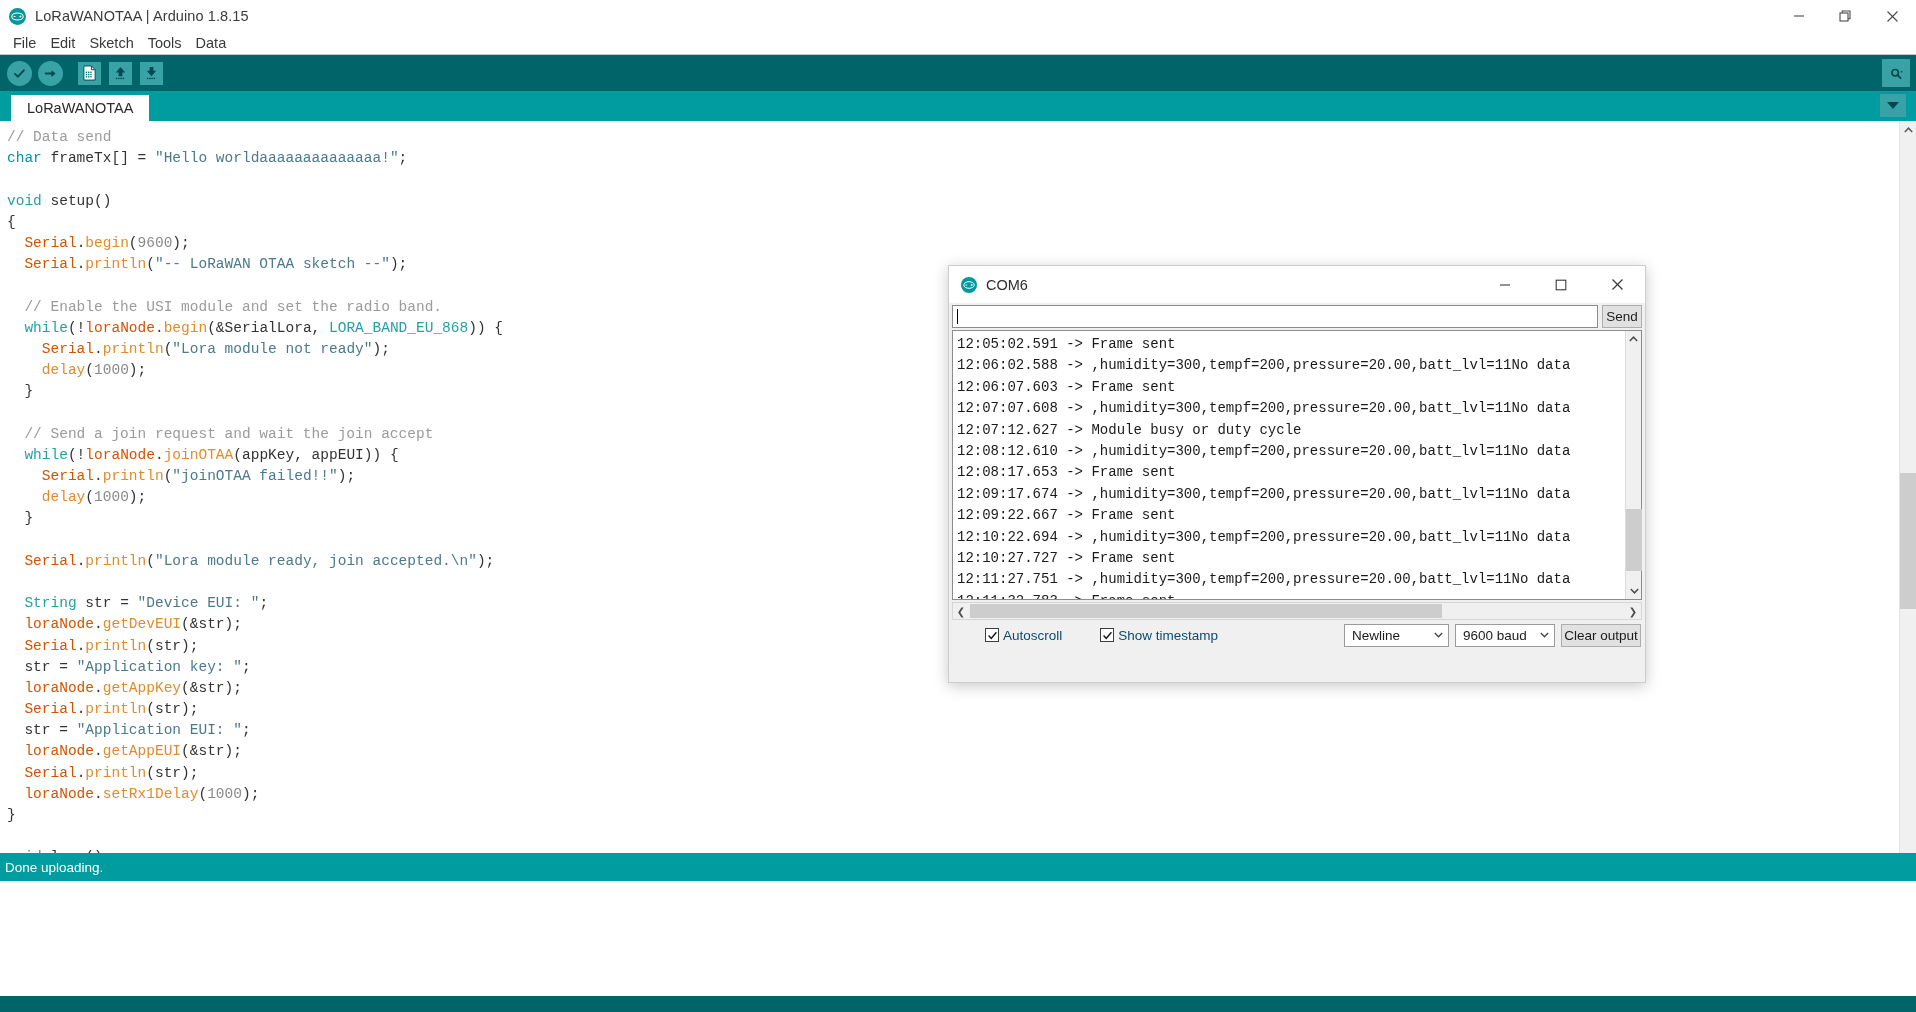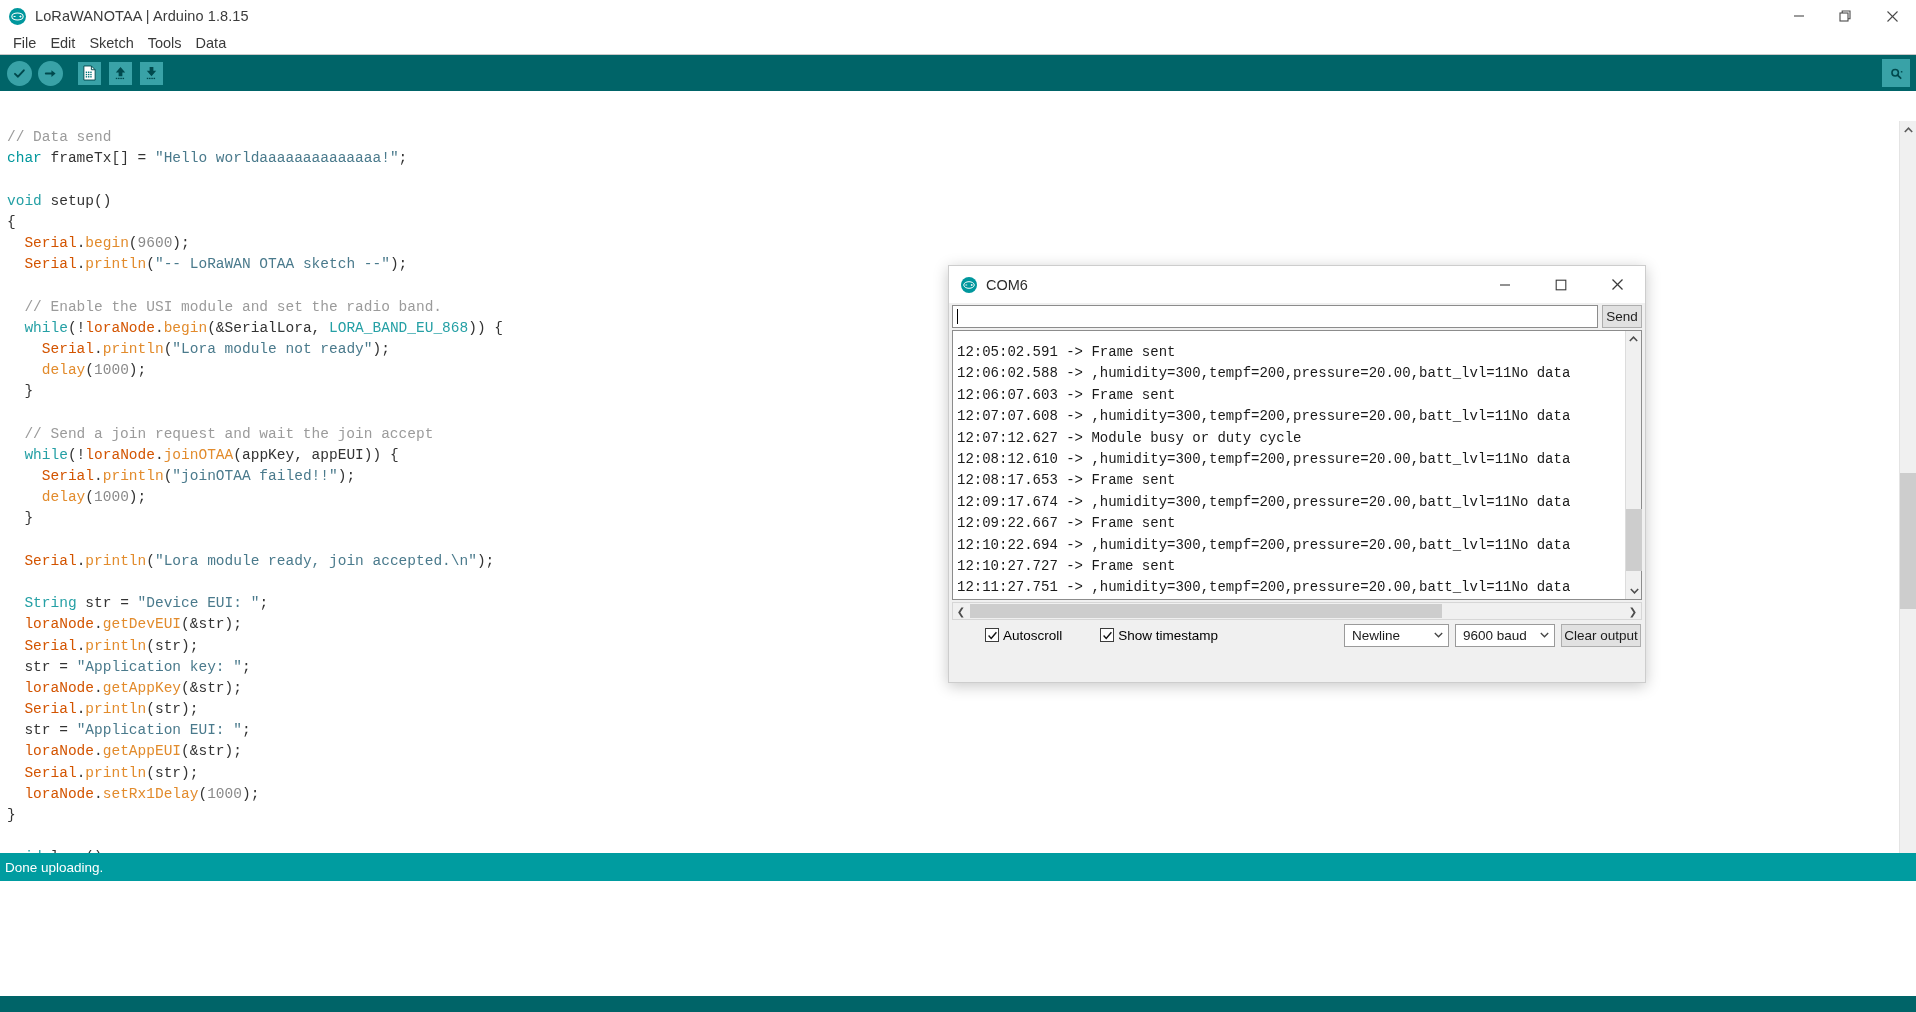--- a/index.html
+++ b/index.html
@@ -192,21 +192,21 @@
 
   .s-out-wrap {
     position:relative; height:270px; margin: 0 3px;
     background:#ffffff; border:1px solid #8c8c8c;
     display:flex;
   }
   .s-out {
     flex:1; overflow:hidden;
     font-family:"Liberation Mono","DejaVu Sans Mono", monospace;
     font-size:14px; line-height:21.4px;
-    color:#1a1a1a; padding: 11px 0 0 4px; white-space:pre;
+    color:#1a1a1a; padding: 3px 0 0 4px; white-space:pre;
   }
   .s-vscroll {
     width:16px; background:#f0f0f0; border-left:1px solid #dcdcdc;
     position:relative;
   }
   .s-vscroll .arrow{
     height:16px; display:flex;align-items:center;justify-content:center;
     color:#4d4d4d; font-size:9px;
   }
   .s-vscroll .thumb{
@@ -226,21 +226,21 @@
   .s-footer {
     height:30px; display:flex; align-items:center;
     padding: 0 4px; gap: 6px;
   }
   .chk {
     width:14px;height:14px;background:#fff;border:1px solid #3d3d3d;
     display:flex;align-items:center;justify-content:center;
     margin-right:4px;
   }
   .chk svg{display:block;}
-  .cbox { display:flex; align-items:center; font-size:13.5px; color:#000000;padding-left:32px; }
+  .cbox { display:flex; align-items:center; font-size:13.5px; color:#0c4a6e;padding-left:32px; }
   .f-spacer{ flex:1; }
   .sel {
     height:23px; background:#ffffff; border:1px solid #9a9a9a;
     display:flex; align-items:center; padding-left:7px;
     font-size:13.5px; color:#1b1b1b; position:relative;
   }
   .sel .arw {
     position:absolute; right:5px; color:#444; font-size:9px;
   }
   .sel.newline{ width:105px; }
@@ -359,20 +359,30 @@
     <div class="tb-spacer"></div>
     <div class="tb-monitor">
       <svg width="17" height="17" viewBox="0 0 18 18">
         <circle cx="7.6" cy="8.2" r="3.4" fill="none" stroke="#00494d" stroke-width="1.7"></circle>
         <line x1="10.1" y1="10.8" x2="13.4" y2="14" stroke="#00494d" stroke-width="1.9" stroke-linecap="round"></line>
         <line x1="13.6" y1="7.2" x2="16.4" y2="7.2" stroke="#00494d" stroke-width="1.5" stroke-dasharray="1.6 1.5"></line>
       </svg>
     </div>
   </div>
 
+  <div class="tabstrip">
+    <div class="tab">
+      <span>LoRaWANOTAA</span>
+    </div>
+    <div class="tab-arrow">
+      <svg width="12" height="8" viewBox="0 0 12 8">
+        <polygon points="0,0 12,0 6,7" fill="#00494d"></polygon>
+      </svg>
+    </div>
+  </div>
 
   <div class="editor-wrap">
     <div class="code" id="code-body"><div class="ln"><span class="cm">// Data send</span></div><div class="ln"><span class="kw2">char</span><span class="pl"> frameTx[] = </span><span class="str">"Hello worldaaaaaaaaaaaaaa!"</span><span class="pl">;</span></div><div class="ln">&nbsp;</div><div class="ln"><span class="kw">void</span><span class="pl"> setup()</span></div><div class="ln"><span class="pl">{</span></div><div class="ln"><span class="pl">  </span><span class="fn">Serial</span><span class="pl">.</span><span class="fn2">begin</span><span class="pl">(</span><span class="num">9600</span><span class="pl">);</span></div><div class="ln"><span class="pl">  </span><span class="fn">Serial</span><span class="pl">.</span><span class="fn2">println</span><span class="pl">(</span><span class="str">"-- LoRaWAN OTAA sketch --"</span><span class="pl">);</span></div><div class="ln">&nbsp;</div><div class="ln"><span class="cm">  // Enable the USI module and set the radio band.</span></div><div class="ln"><span class="pl">  </span><span class="kw">while</span><span class="pl">(!</span><span class="fn">loraNode</span><span class="pl">.</span><span class="fn2">begin</span><span class="pl">(&amp;</span><span class="pl">SerialLora</span><span class="pl">, </span><span class="kw">LORA_BAND_EU_868</span><span class="pl">)) {</span></div><div class="ln"><span class="pl">    </span><span class="fn">Serial</span><span class="pl">.</span><span class="fn2">println</span><span class="pl">(</span><span class="str">"Lora module not ready"</span><span class="pl">);</span></div><div class="ln"><span class="pl">    </span><span class="fn2">delay</span><span class="pl">(</span><span class="num">1000</span><span class="pl">);</span></div><div class="ln"><span class="pl">  }</span></div><div class="ln">&nbsp;</div><div class="ln"><span class="cm">  // Send a join request and wait the join accept</span></div><div class="ln"><span class="pl">  </span><span class="kw">while</span><span class="pl">(!</span><span class="fn">loraNode</span><span class="pl">.</span><span class="fn2">joinOTAA</span><span class="pl">(appKey, appEUI)) {</span></div><div class="ln"><span class="pl">    </span><span class="fn">Serial</span><span class="pl">.</span><span class="fn2">println</span><span class="pl">(</span><span class="str">"joinOTAA failed!!"</span><span class="pl">);</span></div><div class="ln"><span class="pl">    </span><span class="fn2">delay</span><span class="pl">(</span><span class="num">1000</span><span class="pl">);</span></div><div class="ln"><span class="pl">  }</span></div><div class="ln">&nbsp;</div><div class="ln"><span class="pl">  </span><span class="fn">Serial</span><span class="pl">.</span><span class="fn2">println</span><span class="pl">(</span><span class="str">"Lora module ready, join accepted.\n"</span><span class="pl">);</span></div><div class="ln">&nbsp;</div><div class="ln"><span class="pl">  </span><span class="kw">String</span><span class="pl"> str = </span><span class="str">"Device EUI: "</span><span class="pl">;</span></div><div class="ln"><span class="pl">  </span><span class="fn">loraNode</span><span class="pl">.</span><span class="fn2">getDevEUI</span><span class="pl">(&amp;str);</span></div><div class="ln"><span class="pl">  </span><span class="fn">Serial</span><span class="pl">.</span><span class="fn2">println</span><span class="pl">(str);</span></div><div class="ln"><span class="pl">  str = </span><span class="str">"Application key: "</span><span class="pl">;</span></div><div class="ln"><span class="pl">  </span><span class="fn">loraNode</span><span class="pl">.</span><span class="fn2">getAppKey</span><span class="pl">(&amp;str);</span></div><div class="ln"><span class="pl">  </span><span class="fn">Serial</span><span class="pl">.</span><span class="fn2">println</span><span class="pl">(str);</span></div><div class="ln"><span class="pl">  str = </span><span class="str">"Application EUI: "</span><span class="pl">;</span></div><div class="ln"><span class="pl">  </span><span class="fn">loraNode</span><span class="pl">.</span><span class="fn2">getAppEUI</span><span class="pl">(&amp;str);</span></div><div class="ln"><span class="pl">  </span><span class="fn">Serial</span><span class="pl">.</span><span class="fn2">println</span><span class="pl">(str);</span></div><div class="ln"><span class="pl">  </span><span class="fn">loraNode</span><span class="pl">.</span><span class="fn2">setRx1Delay</span><span class="pl">(</span><span class="num">1000</span><span class="pl">);</span></div><div class="ln"><span class="pl">}</span></div><div class="ln">&nbsp;</div><div class="ln"><span class="kw">void</span><span class="pl"> loop()</span></div></div>
     <div class="vscroll">
       <div class="arrow">
         <svg width="9" height="6" viewBox="0 0 9 6">
             <polyline points="0.8,5 4.5,1.2 8.2,5" fill="none" stroke="#5c5c5c" stroke-width="1.6"></polyline>
           </svg>
       </div>
       <div class="thumb" style="top:352px; height:136px;"></div>

